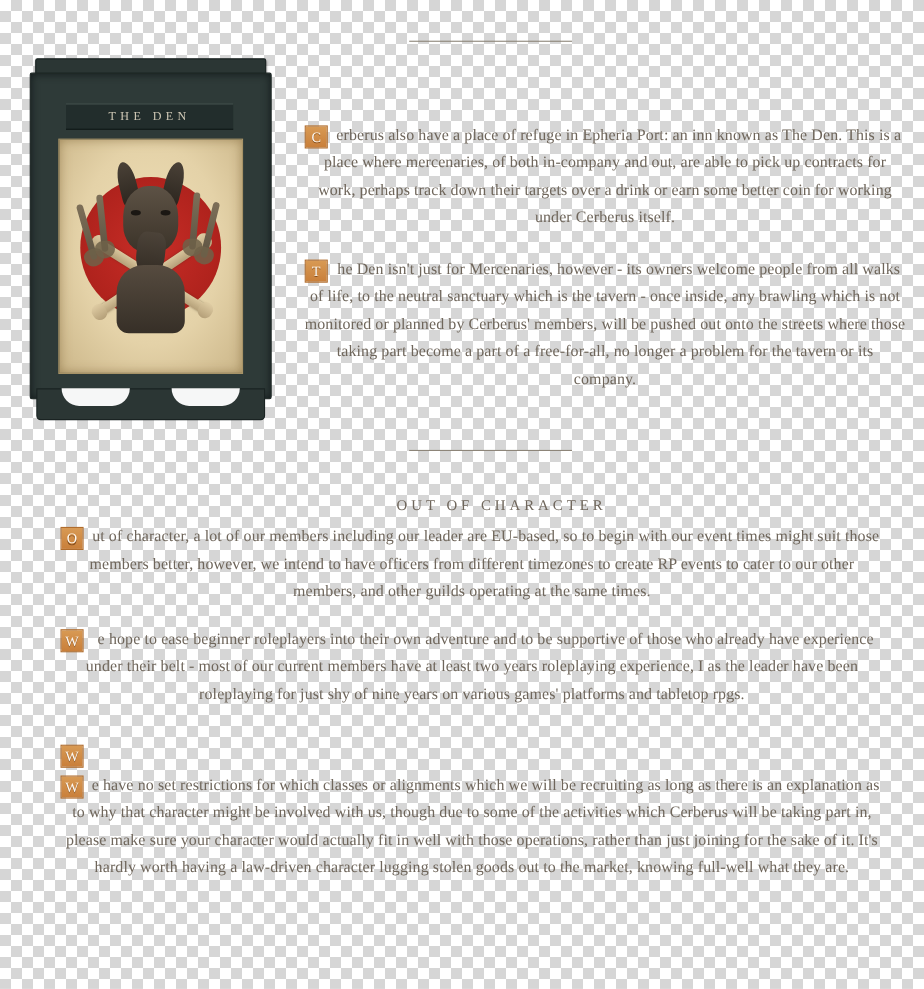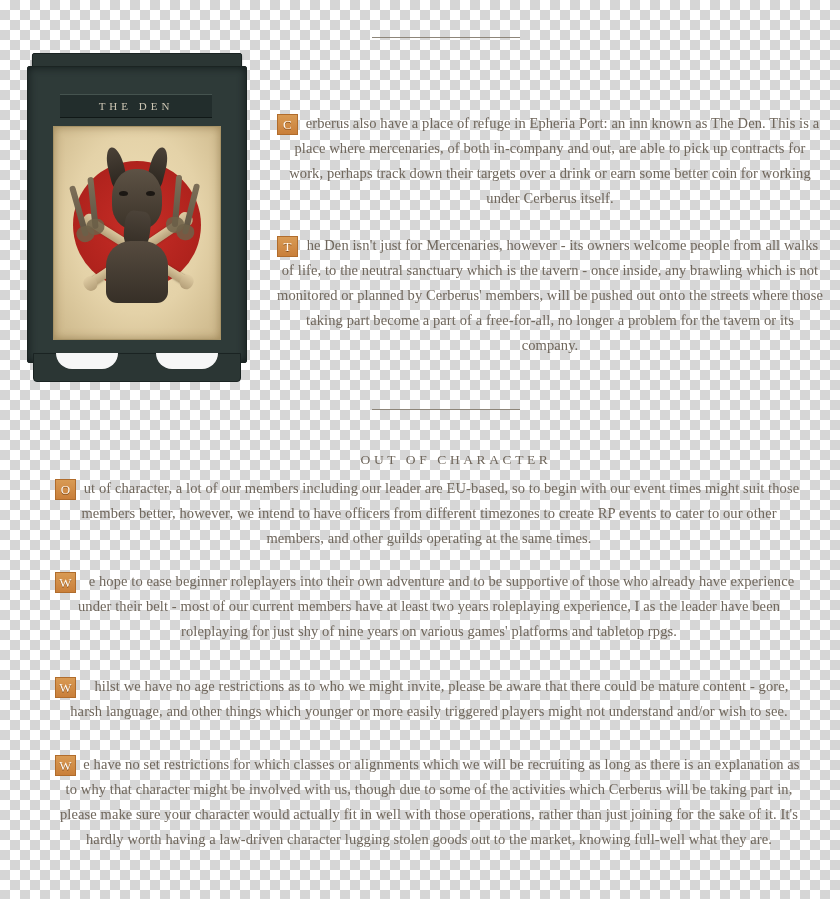--- a/index.html
+++ b/index.html
@@ -359,21 +359,20 @@
       <span>ut of character, a lot of our members including our leader are EU-based, so to begin with our event times might suit those members better, however, we intend to have officers from different timezones to create RP events to cater to our other members, and other guilds operating at the same times.</span>
     </p>
     <div class="gap-18"></div>
     <p class="para">
       <span class="dropcap">W</span>
       <span>e hope to ease beginner roleplayers into their own adventure and to be supportive of those who already have experience under their belt - most of our current members have at least two years roleplaying experience, I as the leader have been roleplaying for just shy of nine years on various games' platforms and tabletop rpgs.</span>
     </p>
     <div class="gap-30"></div>
     <p class="para">
       <span class="dropcap">W</span>
-      <span>hilst we have no age restrictions as to who we might invite, please be aware that there could be mature content - gore, harsh language, and other things which younger or more easily triggered players might not understand and/or wish to see.</span>
     </p>
     <div class="gap-28"></div>
     <p class="para">
       <span class="dropcap">W</span>
       <span>e have no set restrictions for which classes or alignments which we will be recruiting as long as there is an explanation as to why that character might be involved with us, though due to some of the activities which Cerberus will be taking part in, please make sure your character would actually fit in well with those operations, rather than just joining for the sake of it. It's hardly worth having a law-driven character lugging stolen goods out to the market, knowing full-well what they are.</span>
     </p>
   </div>
 
 </div>
 

